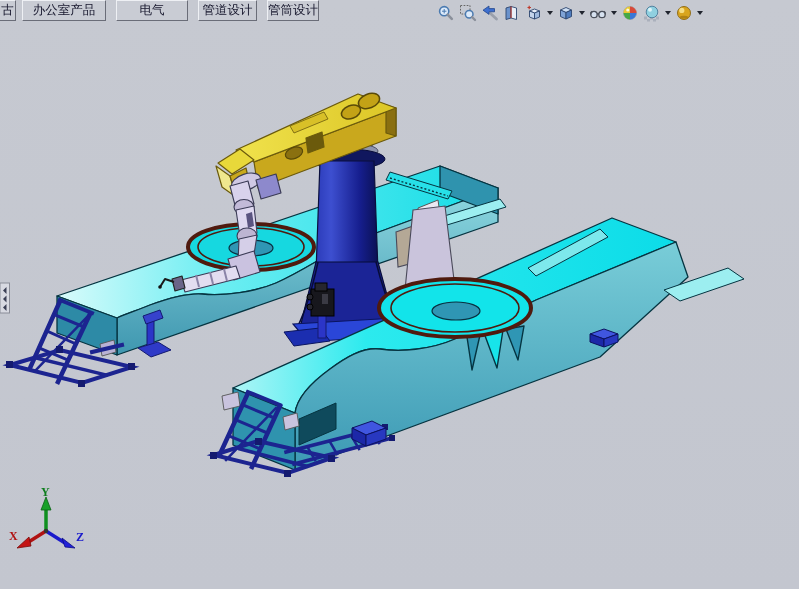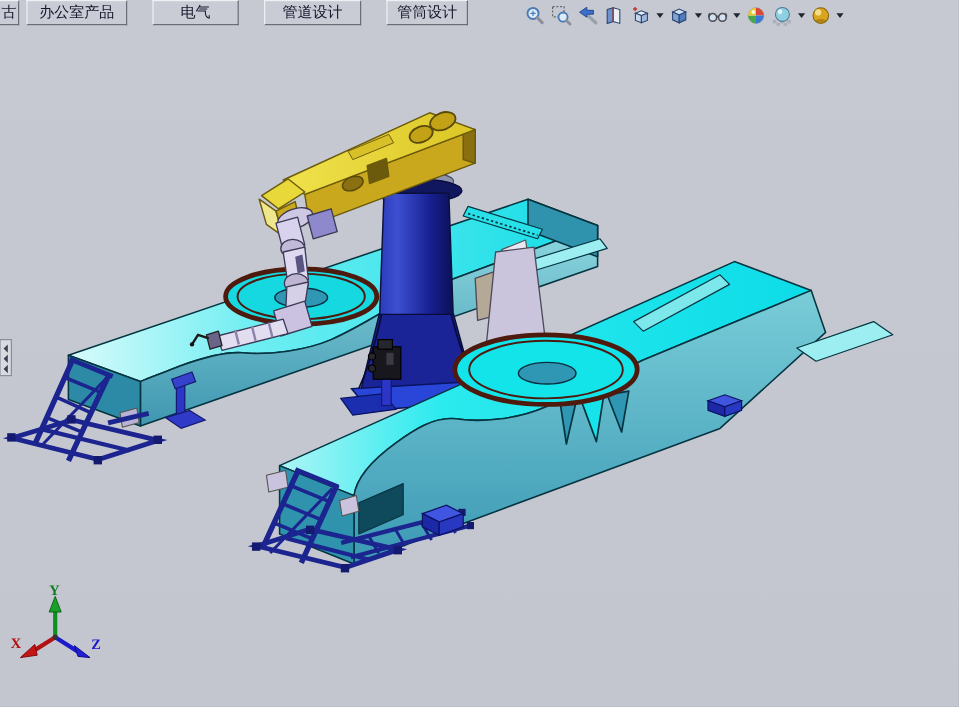--- a/index.html
+++ b/index.html
@@ -3,23 +3,23 @@
 <meta charset="utf-8">
 <style>
   html,body{margin:0;padding:0;background:#9aa0ac;}
   .screen{position:relative;width:799px;height:589px;overflow:hidden;
           font-family:"Liberation Sans",sans-serif;background:#c4c7d0;}
   .scene{position:absolute;left:0;top:0;}
   
   .topbar{position:absolute;left:0;top:0;height:22px;display:flex;align-items:flex-start;}
   .tab{box-sizing:border-box;height:21px;line-height:19px;text-align:center;
        background:#c9ccd4;border:1px solid #6a6d78;border-top-color:#eef0f4;border-left-color:#eef0f4;
-       color:#16162c;font-size:12.5px;margin-right:21px;white-space:nowrap;overflow:hidden;}
+       color:#16162c;font-size:12.5px;margin-right:10px;white-space:nowrap;overflow:hidden;}
   .tab.partial{width:16px;border-left:none;margin-right:6px;}
-  .tab.t1{width:84px}.tab.t2{width:72px}.tab.t3{width:81px}.tab.t4{width:68px}
+  .tab.t1{width:84px}.tab.t2{width:72px}.tab.t3{width:59px}.tab.t4{width:52px}
   
   .hud{position:absolute;left:436px;top:2px;height:22px;display:flex;align-items:center;gap:2px;}
   .hicon{width:20px;height:20px;display:inline-flex;align-items:center;justify-content:center;}
   .darr{width:8px;height:20px;display:inline-flex;align-items:center;justify-content:center;}
   .darr i{display:block;width:0;height:0;border-left:3.5px solid transparent;
           border-right:3.5px solid transparent;border-top:4px solid #20242e;}
 </style>
 </head>
 <body>
 

